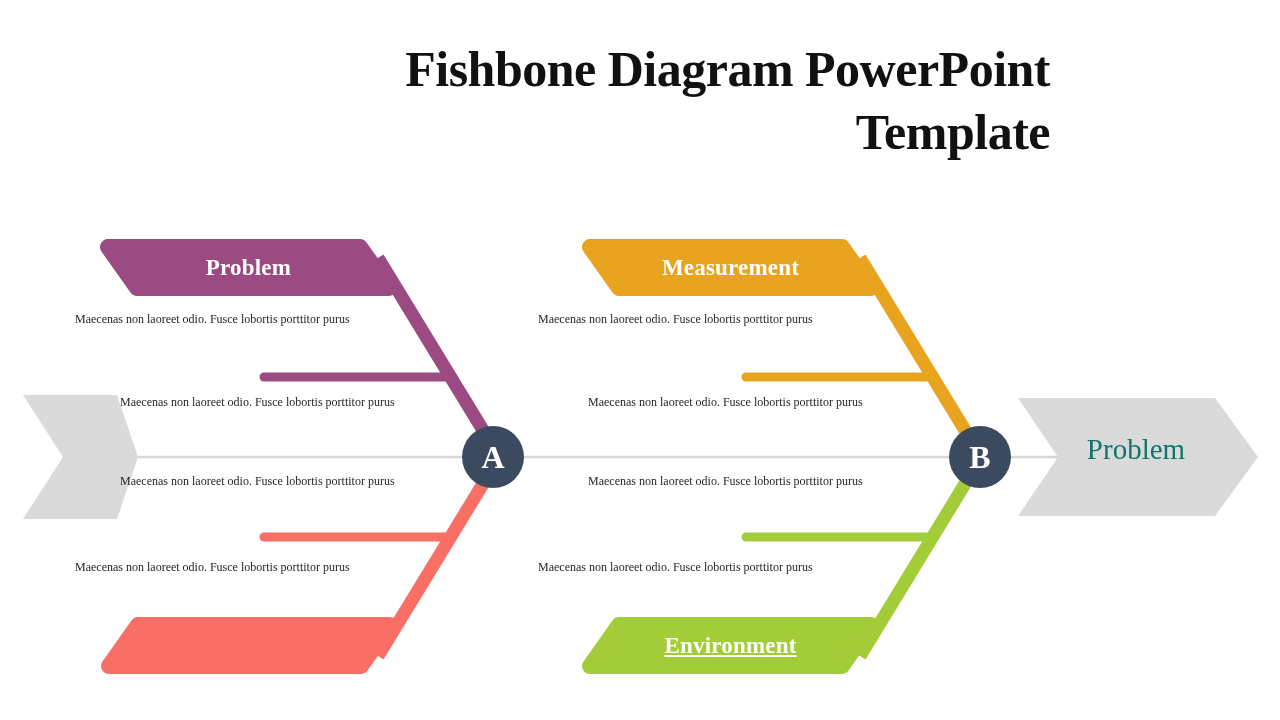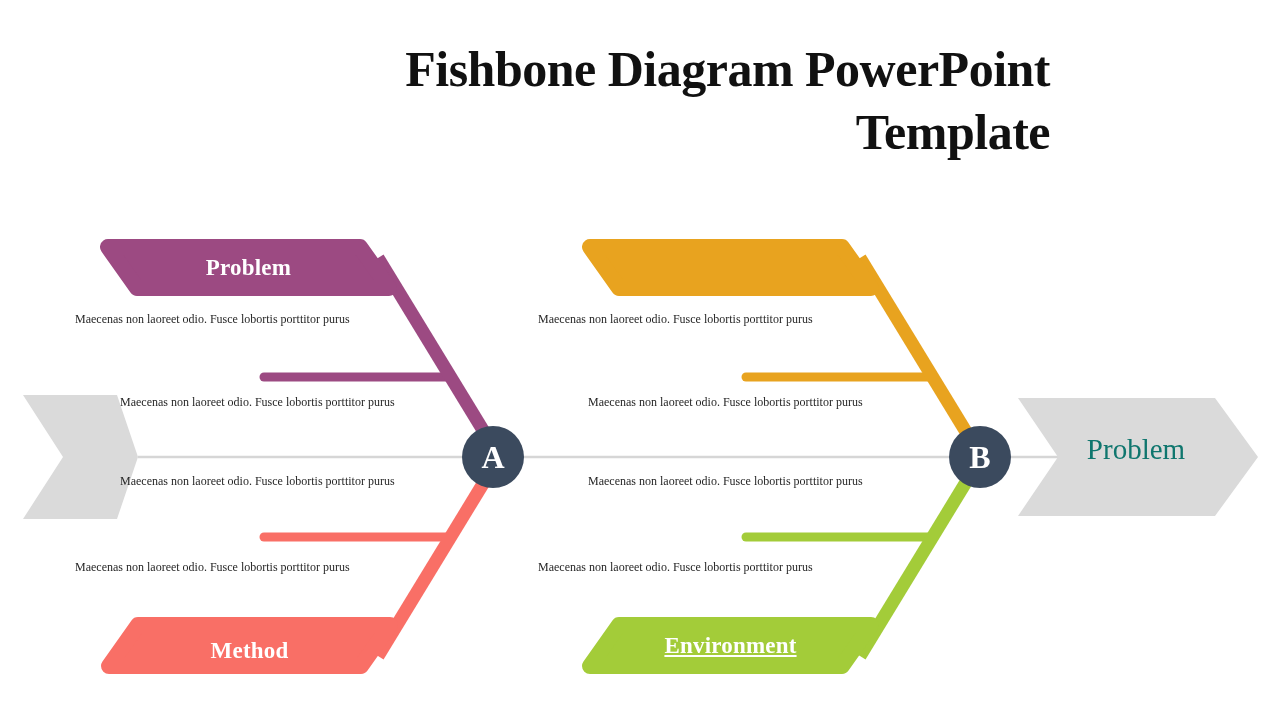--- a/index.html
+++ b/index.html
@@ -57,21 +57,22 @@
     <polygon points="108,247 360,247 389,288 137,288" fill="#9C4A82" stroke="#9C4A82" stroke-width="16" stroke-linejoin="round"></polygon>
     <polygon points="590,247 842,247 871,288 619,288" fill="#E8A31F" stroke="#E8A31F" stroke-width="16" stroke-linejoin="round"></polygon>
     <polygon points="138,625 390,625 361,666 109,666" fill="#F96F66" stroke="#F96F66" stroke-width="16" stroke-linejoin="round"></polygon>
     <polygon points="619,625 871,625 842,666 590,666" fill="#A3CC39" stroke="#A3CC39" stroke-width="16" stroke-linejoin="round"></polygon>
 
     <circle cx="493" cy="457" r="31" fill="#3B4A5E"></circle>
     <circle cx="980" cy="457" r="31" fill="#3B4A5E"></circle>
   </svg>
 
   <div class="banner-label" style="left:100px;top:240px;width:297px;height:55px;">Problem</div>
-  <div class="banner-label" style="left:101px;top:618px;width:297px;height:65px;">Method</div>
+  <div class="banner-label" style="left:582px;top:240px;width:297px;height:55px;">Measurement</div>
+  <div class="banner-label" style="left:101px;top:650px;width:297px;height:65px;">Method</div>
   <div class="banner-label" style="left:582px;top:618px;width:297px;height:55px;text-decoration:underline;">Environment</div>
 
   <div class="node-label" style="left:462px;top:426px;width:62px;height:62px;">A</div>
   <div class="node-label" style="left:949px;top:426px;width:62px;height:62px;">B</div>
 
   <div class="problem-label">Problem</div>
 
   <div class="note" style="left:75px;top:313px;">Maecenas non laoreet odio. Fusce lobortis porttitor purus</div>
   <div class="note" style="left:120px;top:396px;">Maecenas non laoreet odio. Fusce lobortis porttitor purus</div>
 

